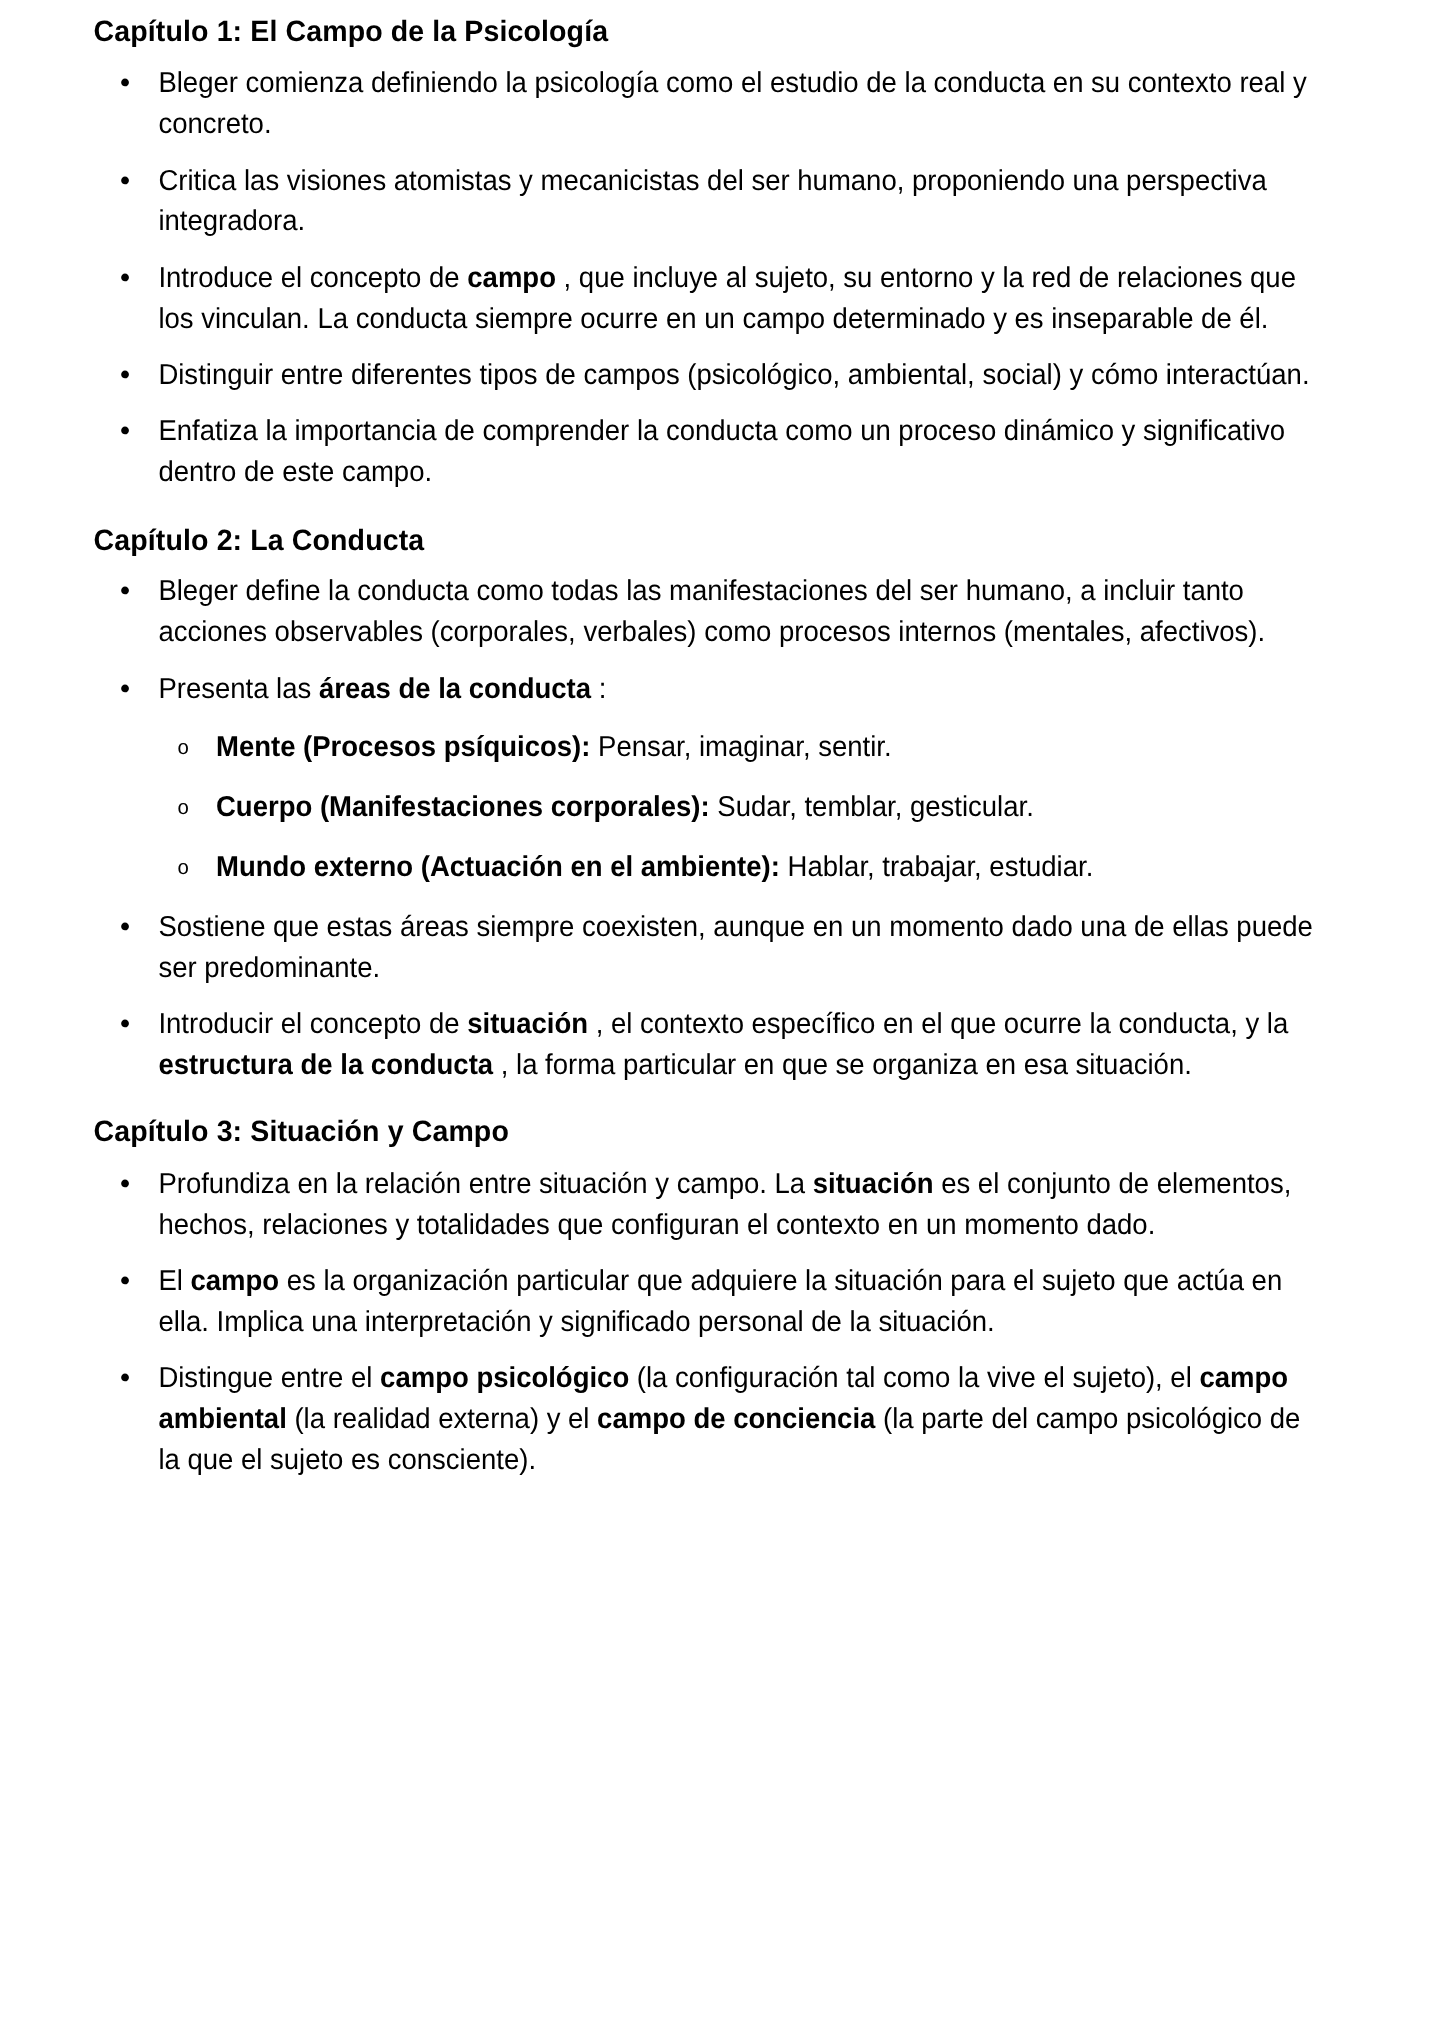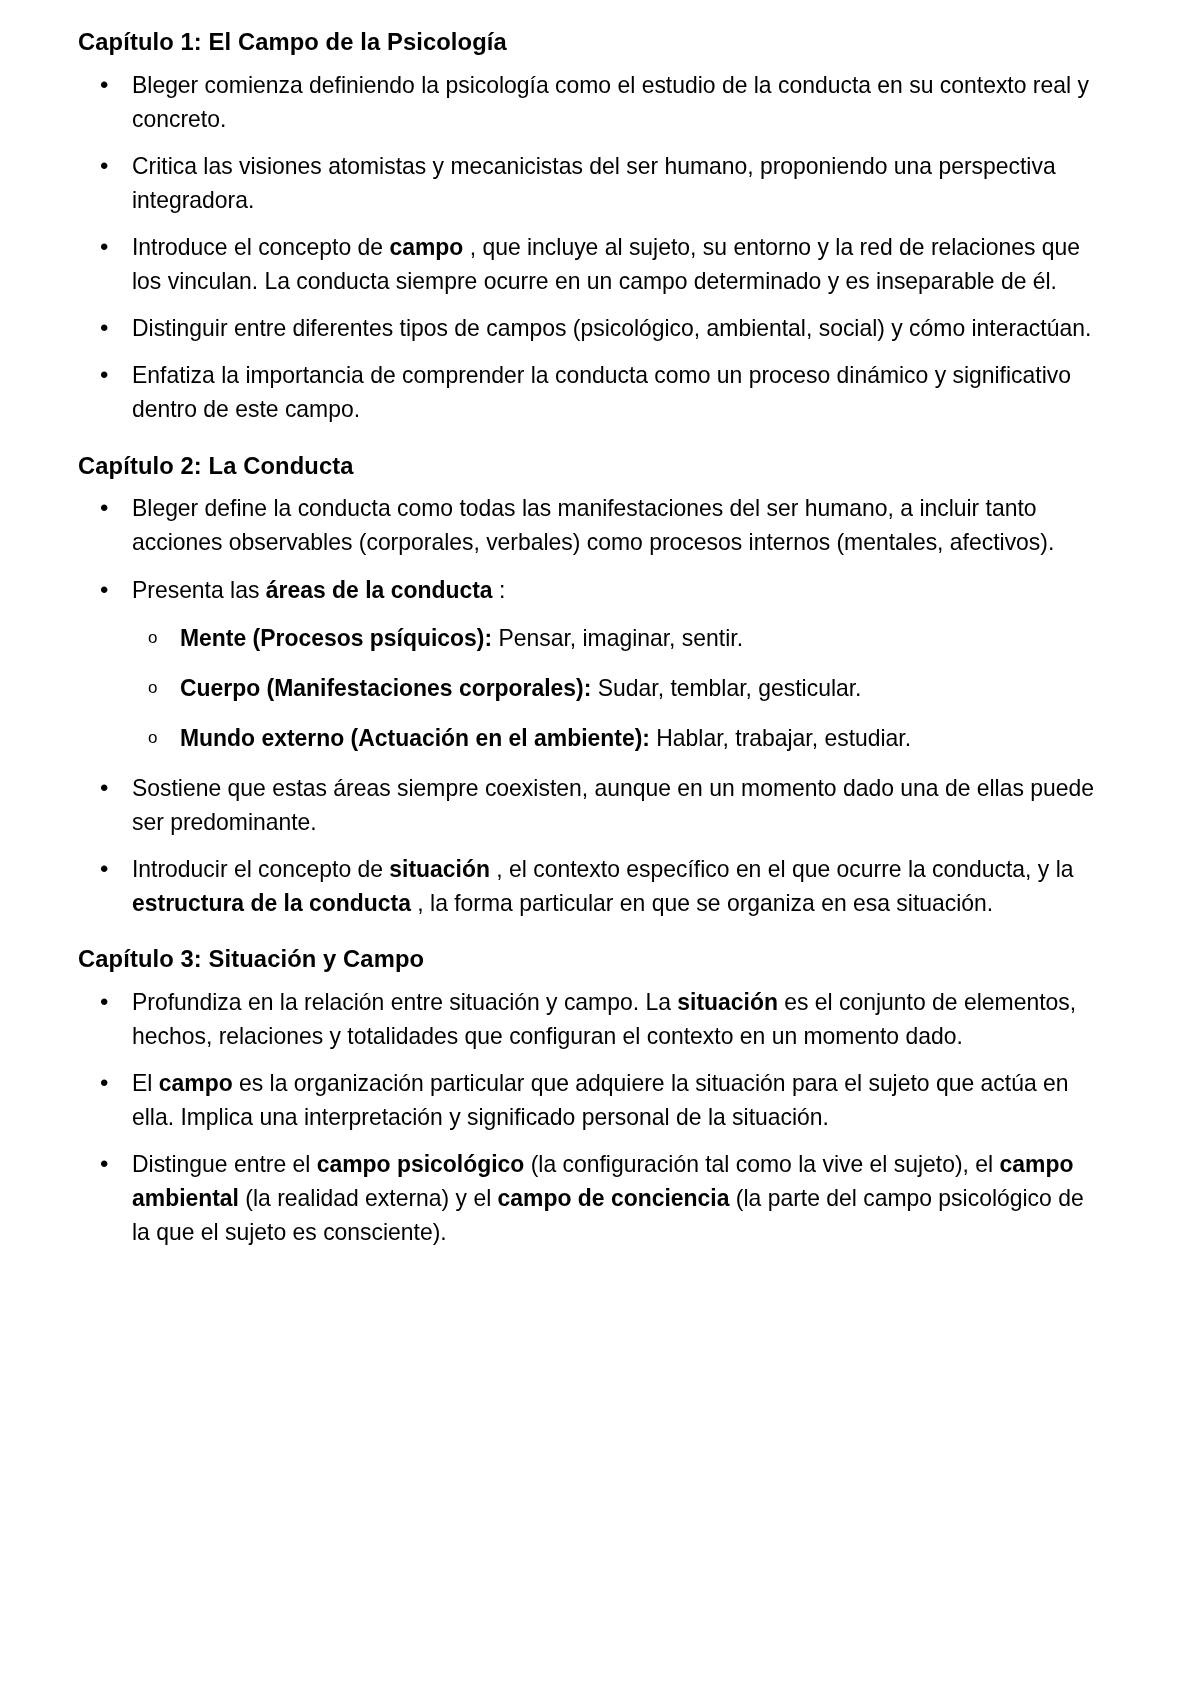--- a/index.html
+++ b/index.html
@@ -13,21 +13,21 @@
     height: 1696px;
     font-family: "Liberation Sans", "DejaVu Sans", sans-serif;
     color: #000000;
     -webkit-font-smoothing: antialiased;
   }
   .page {
     position: relative;
     width: 1200px;
     height: 1696px;
     box-sizing: border-box;
-    padding: 26px 104px 0 78px;
+    padding: 11px 104px 0 78px;
     background: #ffffff;
     overflow: hidden;
   }
   .doc {
     width: 1018px;
   }
 
   
   .heading {
     font-size: 24.5px;

